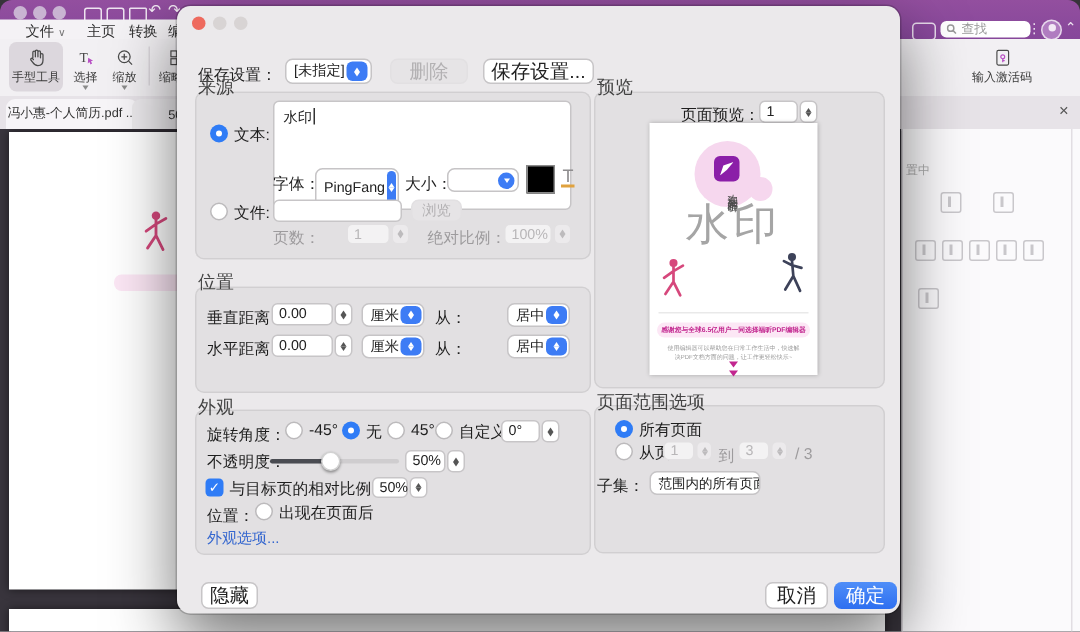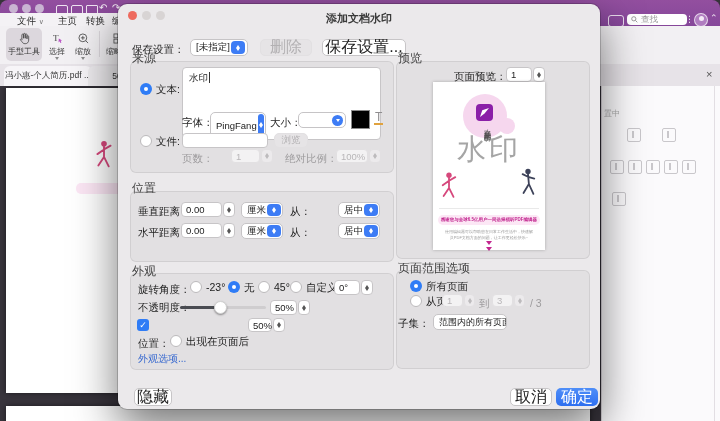--- a/index.html
+++ b/index.html
@@ -46,21 +46,21 @@
   .step.dis{background:#eceaec;border:1px solid #e2e0e2}
   .step.dis .u{border-bottom-color:#bdbbbd}.step.dis .d{border-top-color:#bdbbbd}
   .dd{position:absolute;background:#fff;border:1px solid #c6c4c6;border-radius:5px;display:flex;align-items:center;font-size:9.5px;color:#222;padding-left:5px;box-sizing:border-box;white-space:nowrap;overflow:hidden}
   .dd .step{position:relative;margin-left:auto;width:14px;align-self:stretch;margin:1px;border-radius:4px}
   .combo-btn{width:11px;height:11px;border-radius:50%;background:#3d7cf5;margin-left:auto;margin-right:2px;display:flex;align-items:center;justify-content:center;flex:none}
   .combo-btn i{width:0;height:0;border:2.8px solid transparent;border-top:3.6px solid #fff;margin-top:3px}
   .rad{width:12px;height:12px;border-radius:50%;background:#fff;border:1px solid #bcbabc;box-sizing:border-box;flex:none}
   .rad.on{background:#2f7cf6;border:none;position:relative}
   .rad.on::after{content:"";position:absolute;left:4px;top:4px;width:4px;height:4px;border-radius:50%;background:#fff}
   .chk{width:12px;height:12px;border-radius:3px;background:#2f7cf6;color:#fff;font-size:9px;display:flex;align-items:center;justify-content:center;flex:none}
-  .btn{position:absolute;background:#fff;border:1px solid #c7c5c7;border-radius:5px;font-size:16px;color:#222;display:flex;align-items:center;justify-content:center;box-sizing:border-box}
+  .btn{position:absolute;background:#fff;border:1px solid #c7c5c7;border-radius:5px;font-size:13px;color:#222;display:flex;align-items:center;justify-content:center;box-sizing:border-box}
   .btn.dis{background:#e6e4e6;border-color:#e2e0e2;color:#b3b1b3}
   .btn.primary{background:linear-gradient(#4f8ef8,#2e6ff0);border:none;color:#fff}
   .link{position:absolute;font-size:10px;color:#3567cf;white-space:nowrap}
   .slider-track{position:absolute;height:3px;border-radius:2px;background:#cfcdcf}
   .slider-fill{position:absolute;height:3px;border-radius:2px;background:#4a4c52}
   .slider-thumb{position:absolute;width:13px;height:13px;border-radius:50%;background:#fff;box-shadow:0 1px 2px rgba(0,0,0,.4);border:0.5px solid #d2d2d2;box-sizing:border-box}
   .swatch{position:absolute;background:#000;border:1px solid #8a8a8a}
   .ticon{position:absolute;font-size:12px;color:#8f8d8f;border-bottom:2px solid #e0a23e;line-height:12px;padding:0 1px}
   
   .pvpage{left:315px;top:78px;width:112px;height:168px;background:#fff;box-shadow:0 0 3px rgba(0,0,0,.25)}
@@ -139,20 +139,29 @@
   <div class="tool" style="left:103px;width:30px">
     <svg width="13" height="13" viewBox="0 0 20 20">
         <rect x="3" y="3" width="6" height="6" fill="none" stroke="#4a4a4a" stroke-width="1.2"></rect>
         <rect x="11" y="3" width="6" height="6" fill="none" stroke="#4a4a4a" stroke-width="1.2"></rect>
         <rect x="3" y="11" width="6" height="6" fill="none" stroke="#4a4a4a" stroke-width="1.2"></rect>
         <rect x="11" y="11" width="6" height="6" fill="none" stroke="#4a4a4a" stroke-width="1.2"></rect>
       </svg>
     <span class="lbl">缩略图</span>
   </div>
 
+  <div class="tool" style="left:640px;width:56px">
+    <svg width="13" height="13" viewBox="0 0 20 20">
+        <rect x="4" y="2.5" width="12" height="15" rx="1.5" fill="none" stroke="#4a4a4a" stroke-width="1.2"></rect>
+        <circle cx="10" cy="9" r="2" fill="none" stroke="#b84fc4" stroke-width="1.2"></circle>
+        <line x1="10" y1="11" x2="10" y2="14.5" stroke="#b84fc4" stroke-width="1.2"></line>
+        <line x1="10" y1="13" x2="12" y2="13" stroke="#b84fc4" stroke-width="1.2"></line>
+      </svg>
+    <span class="lbl">输入激活码</span>
+  </div>
 </div>
 
 <div class="abs tabbar">
   <div class="tab" style="left:4px;width:76px">冯小惠-个人简历.pdf ...</div>
   <div class="tab" style="left:88px;width:60px;background:#eceaed">50M...</div>
   <span class="abs" style="left:706px;top:4px;font-size:11px;color:#555">×</span>
 </div>
 
 <div class="abs docarea">
 
@@ -180,32 +189,31 @@
   <div class="alic" style="left:62px;top:74px"></div>
   <div class="alic" style="left:80px;top:74px"></div>
   <div class="alic" style="left:10px;top:106px"></div>
   <div class="abs" style="left:112px;top:0;width:1px;height:335px;background:#e2dee3"></div>
 </div>
 
 <div class="abs dialog">
   <div class="abs tl" style="left:10px;top:7px;background:#ee6a5e"></div>
   <div class="abs tl" style="left:24px;top:7px;background:#d8d4d4"></div>
   <div class="abs tl" style="left:38px;top:7px;background:#d8d4d4"></div>
-  <div class="abs dlg-title">添加文档水印</div>
 
   <span class="lblg" style="left:14px;top:39px">保存设置：</span>
   <div class="dd" style="left:72px;top:35px;width:58px;height:17px">
     <span>[未指定]</span>
     <span class="step">
         <i class="u"></i>
         <i class="d"></i>
       </span>
   </div>
   <div class="btn dis" style="left:142px;top:35px;width:52px;height:17px">删除</div>
-  <div class="btn" style="left:204px;top:35px;width:84px;height:17px">保存设置...</div>
+  <div class="btn" style="left:204px;top:35px;width:74px;height:17px">保存设置...</div>
 
   <span class="sec" style="left:14px;top:46px">来源</span>
   <div class="gbox" style="left:12px;top:57px;width:262px;height:110px"></div>
   <div class="row" style="left:22px;top:79px">
     <span class="rad on"></span>
     <span>文本:</span>
   </div>
   <div class="fld" style="left:64px;top:63px;width:199px;height:73px;align-items:flex-start;padding:4px 6px">
     <span>水印</span>
     <span style="width:1px;height:11px;background:#333;margin-left:1px"></span>
@@ -289,21 +297,21 @@
         <i class="u"></i>
         <i class="d"></i>
       </span>
   </div>
 
   <span class="sec" style="left:14px;top:259px">外观</span>
   <div class="gbox" style="left:12px;top:269px;width:262px;height:95px"></div>
   <span class="lblg" style="left:20px;top:279px">旋转角度：</span>
   <div class="row" style="left:72px;top:277px">
     <span class="rad"></span>
-    <span>-23°</span>
+    <span>-45°</span>
   </div>
   <div class="row" style="left:110px;top:277px">
     <span class="rad on"></span>
     <span>无</span>
   </div>
   <div class="row" style="left:140px;top:277px">
     <span class="rad"></span>
     <span>45°</span>
   </div>
   <div class="row" style="left:172px;top:277px">
@@ -321,20 +329,21 @@
   <div class="slider-fill" style="left:62px;top:302px;width:38px"></div>
   <div class="slider-thumb" style="left:96px;top:297px"></div>
   <div class="fld" style="left:152px;top:296px;width:27px;height:15px">50%</div>
   <span class="step w" style="left:180px;top:296px;width:12px;height:15px">
       <i class="u"></i>
       <i class="d"></i>
     </span>
 
   <div class="row" style="left:19px;top:315px">
     <span class="chk">✓</span>
+    <span>与目标页的相对比例</span>
   </div>
   <div class="fld" style="left:130px;top:314px;width:24px;height:14px">50%</div>
   <span class="step w" style="left:155px;top:314px;width:12px;height:14px">
       <i class="u"></i>
       <i class="d"></i>
     </span>
 
   <span class="lblg" style="left:20px;top:333px">位置：</span>
   <div class="row" style="left:52px;top:331px">
     <span class="rad"></span>

